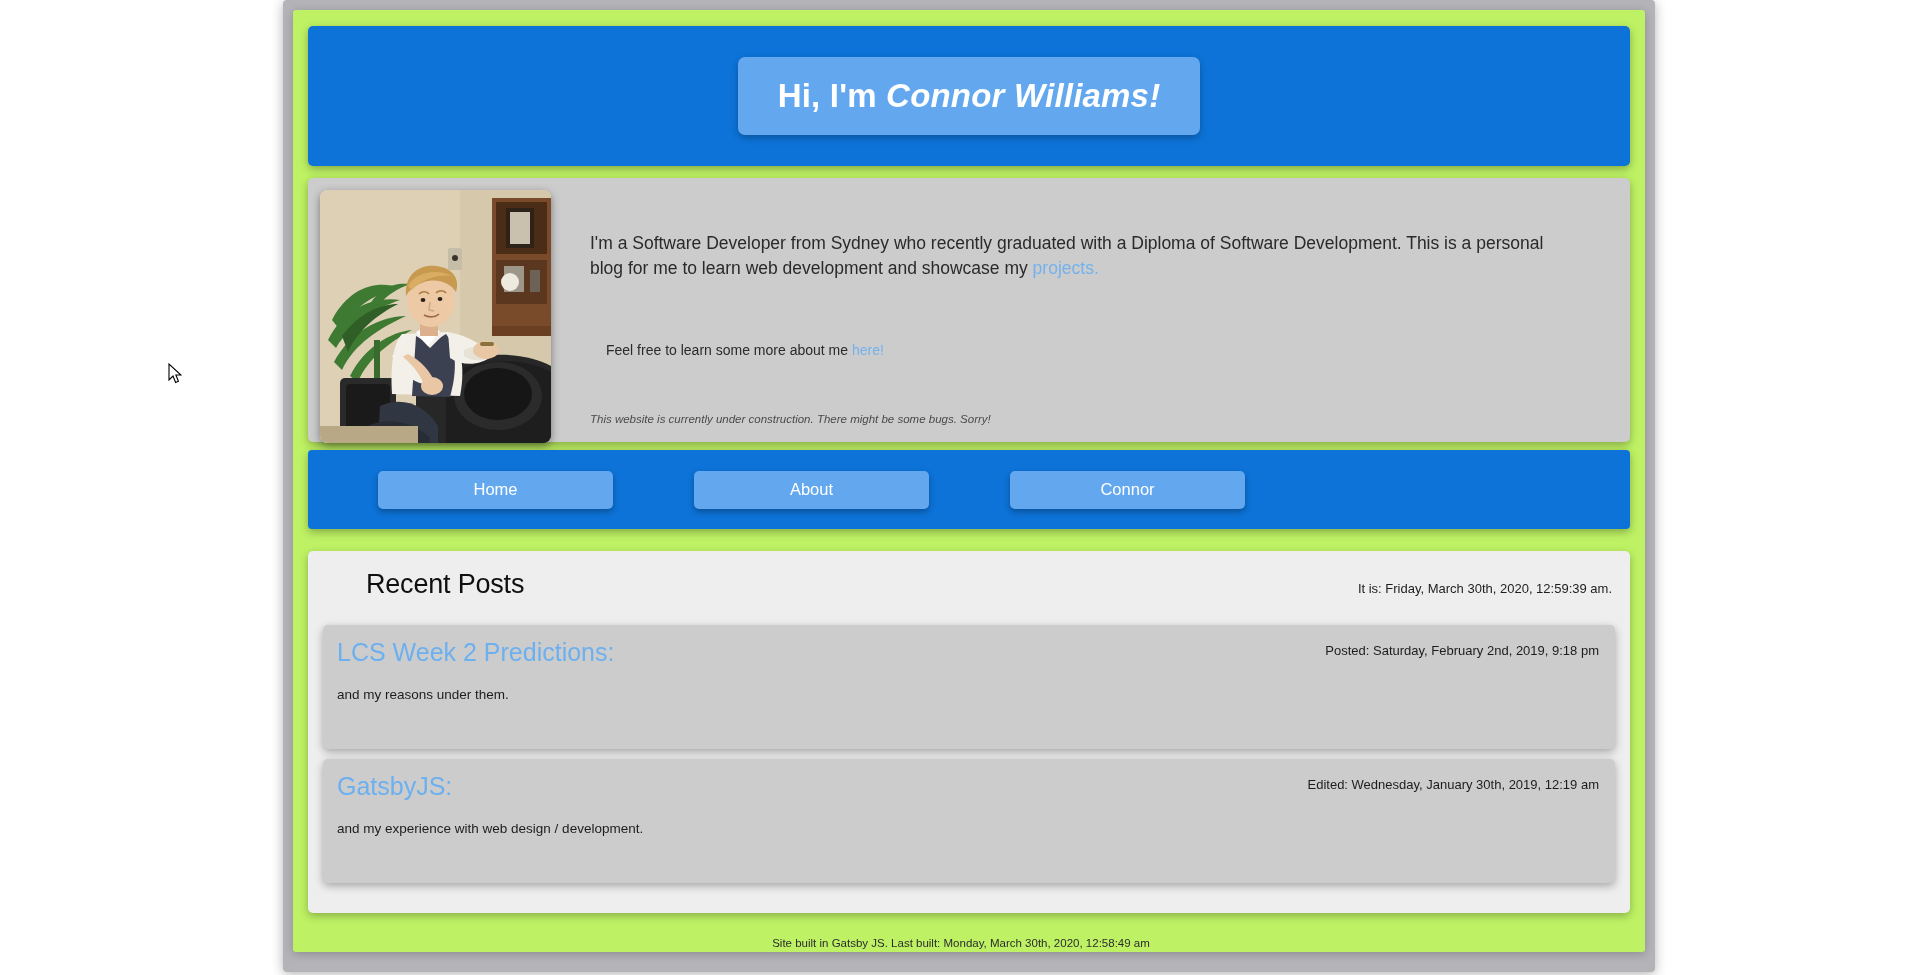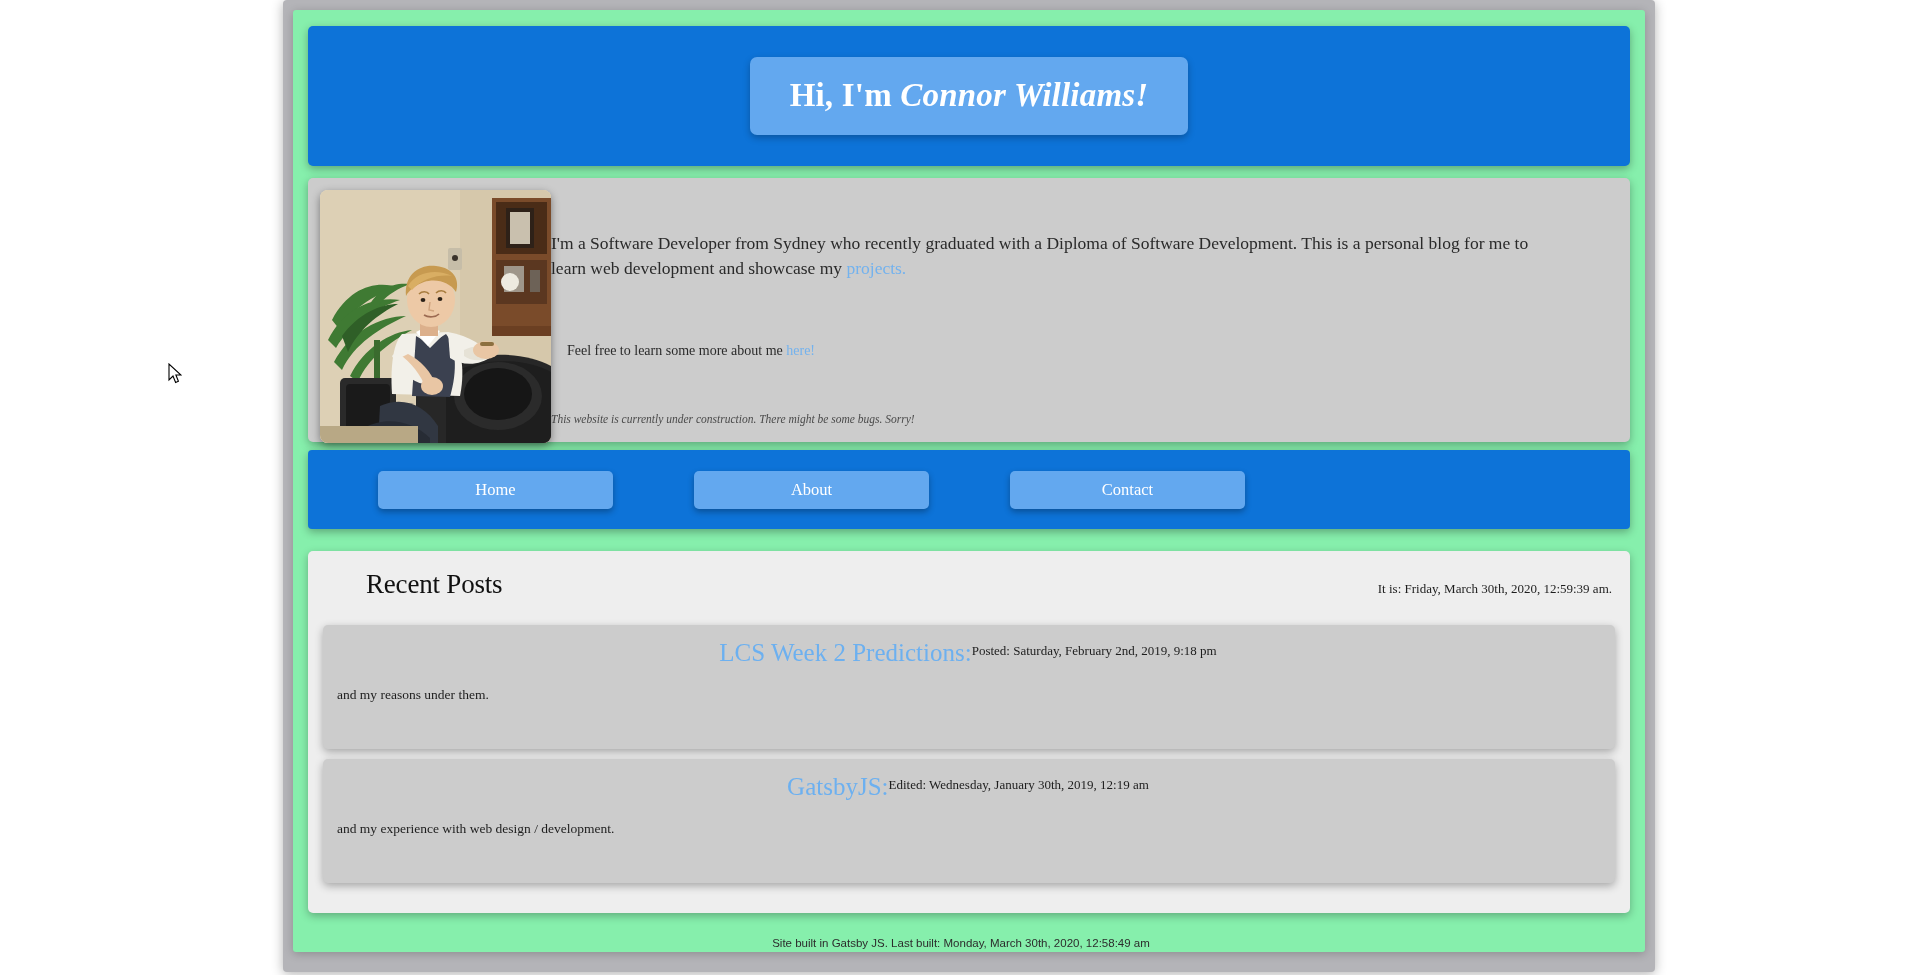--- a/index.html
+++ b/index.html
@@ -26,25 +26,24 @@
     box-shadow: 0 2px 12px rgba(0,0,0,0.30);
   }
 
   
   .content-shell {
     position: absolute;
     left: 10px;
     top: 10px;
     width: 1352px;
     height: 942px;
-    background: #86efac;
+    background: #bef264;
     border-radius: 3px;
     box-shadow: 0 2px 10px rgba(0,0,0,0.22);
     padding: 16px 15px 0 15px;
-    font-family: Liberation Serif, serif;
   }
 
   
   .hero {
     position: relative;
     height: 140px;
     background: #0d73d8;
     border-radius: 5px;
     box-shadow: 0 3px 8px rgba(0,0,0,0.30);
     display: flex;
@@ -87,20 +86,21 @@
     border-radius: 8px;
     overflow: hidden;
     box-shadow: 0 3px 8px rgba(0,0,0,0.42);
     background: #d9cdb5;
     position: relative;
   }
   .portrait svg { display: block; width: 100%; height: 100%; }
 
   .intro-text {
     flex: 1 1 auto;
+    padding-left: 39px;
     padding-top: 41px;
     color: #2a2a2a;
   }
   .intro-p {
     font-size: 17.5px;
     line-height: 1.42;
     max-width: 990px;
     margin: 0;
   }
   .intro-p2 {
@@ -182,21 +182,21 @@
     position: relative;
     background: #cccccc;
     border-radius: 5px;
     box-shadow: 0 3px 8px rgba(0,0,0,0.30);
     height: 124px;
     margin-top: 10px;
     padding: 14px 16px 0 14px;
   }
   .post-top {
     display: flex;
-    justify-content: center;
+    justify-content: space-between;
     align-items: flex-start;
   }
   .post-title {
     font-size: 25px;
     color: #6cb0f0;
     text-decoration: none;
     line-height: 1.1;
     margin: 0;
     font-weight: normal;
     cursor: pointer;
@@ -339,21 +339,21 @@
     </section>
 
     <nav class="nav-wrap">
       <div class="nav-btn">
         <span>Home</span>
       </div>
       <div class="nav-btn">
         <span>About</span>
       </div>
       <div class="nav-btn">
-        <span>Contact</span>
+        <span>Connor</span>
       </div>
     </nav>
 
     <section class="posts-panel">
       <div class="posts-head">
         <h2 class="posts-title">Recent Posts</h2>
         <div class="clock-text">It is: Friday, March 30th, 2020, 12:59:39 am.</div>
       </div>
 
       <article class="post-card">

